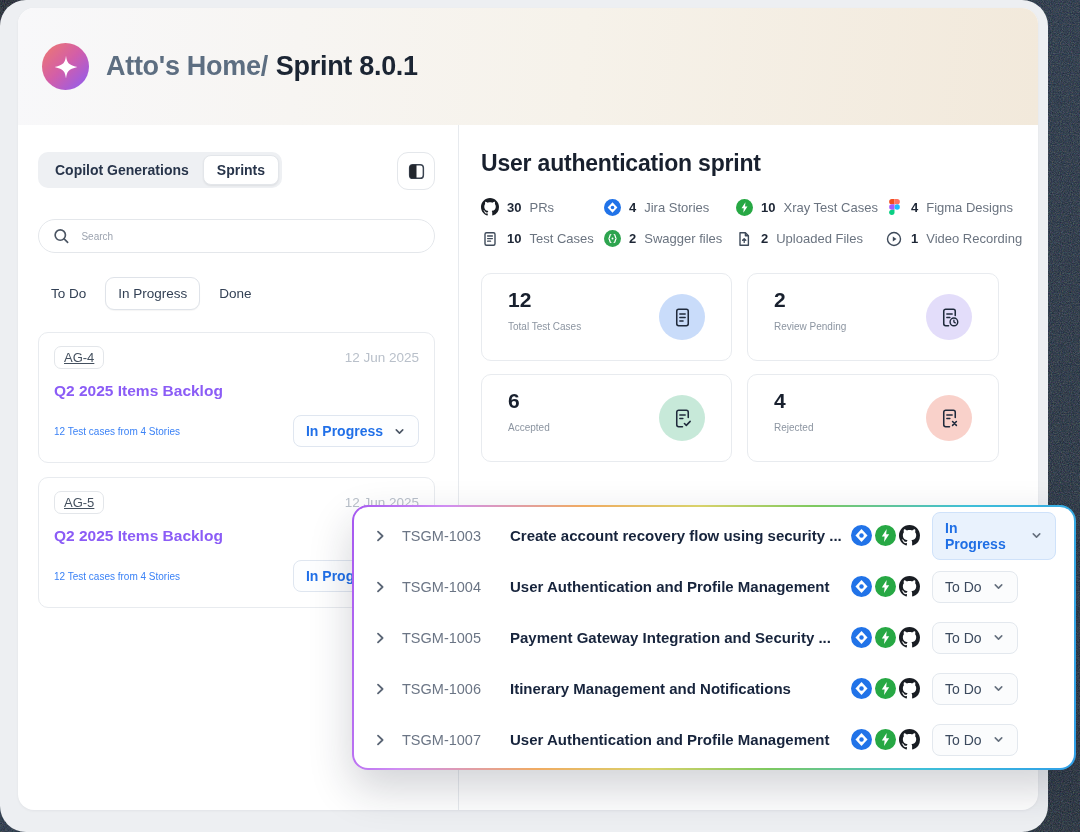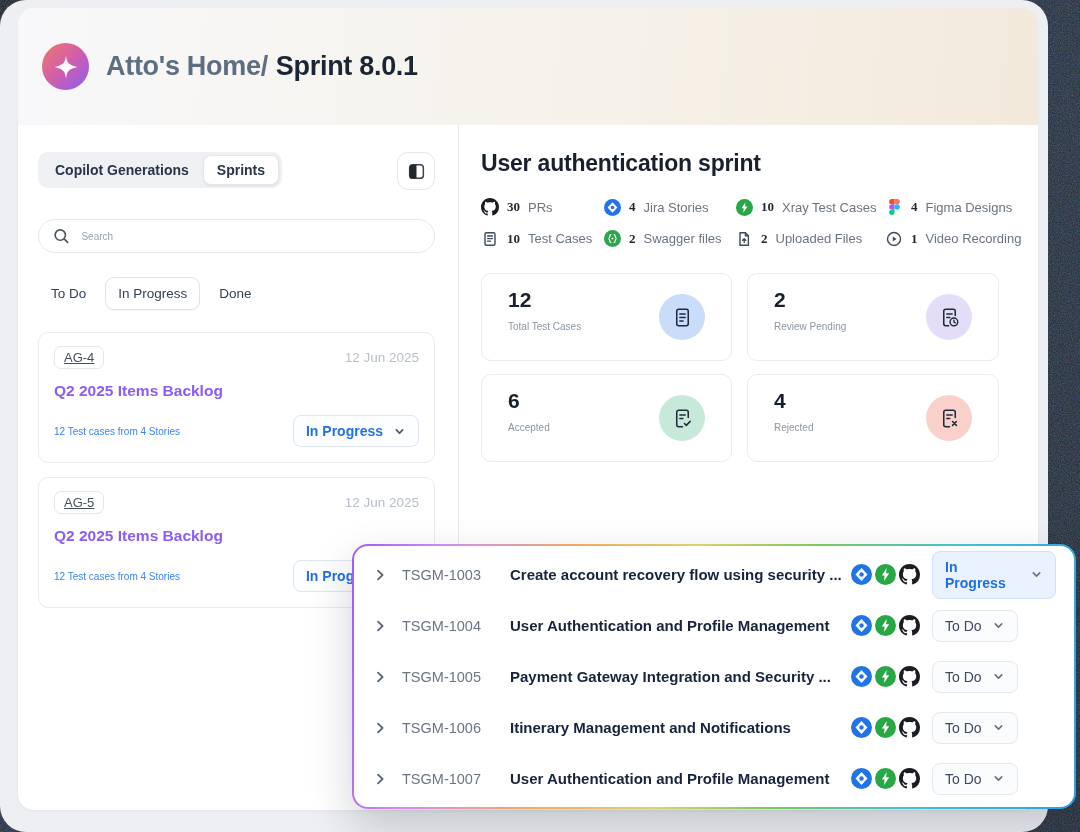--- a/index.html
+++ b/index.html
@@ -59,34 +59,34 @@
   .scard-bottom { margin-top:15px; display:flex; justify-content:space-between; align-items:center; }
   .scount { font-size:10px; color:#3b82f6; }
   .status-btn { display:inline-flex; align-items:center; gap:10px; border:1px solid #dfe6f0; background:#fdfeff;
     border-radius:8px; padding:7px 12px; font-size:14px; font-weight:600; color:#2170e8; cursor:pointer; }
   .status-btn .chev-d { color:#4b5665; display:flex; }
 
   
   .main-title { font-size:23px; font-weight:700; color:#18202e; letter-spacing:-.2px; }
   .stats { margin-top:21px; display:grid; grid-template-columns:122px 132px 150px auto; row-gap:14px; width:520px; }
   .stat { display:flex; align-items:center; gap:8px; font-size:13px; color:#6b7480; white-space:nowrap; }
-  .stat b { color:#1d2635; font-weight:700;font-family:Liberation Serif, serif; }
+  .stat b { color:#1d2635; font-weight:700; }
   .stat .si { display:flex; width:18px; justify-content:center; flex:0 0 auto; }
 
   .sumgrid { margin-top:26px; display:grid; grid-template-columns:251px 252px; gap:13px 15px; }
   .sumcard { border:1px solid #e8ebef; border-radius:10px; height:88px; padding:14px 26px; background:#fff;
     display:flex; justify-content:space-between; }
   .sumnum { font-size:21px; font-weight:700; color:#18202e; }
   .sumlabel { margin-top:9px; font-size:10px; color:#8c95a1; }
   .sumicon { align-self:center; width:46px; height:46px; border-radius:50%; display:flex; align-items:center; justify-content:center; }
 
   
   .overlay { position:absolute; left:352px; top:505px; width:724px; height:265px; border-radius:16px; padding:2px;
     z-index:5; box-shadow:0 18px 44px rgba(23,32,48,.20);
-    background:linear-gradient(100deg,#a557f0 0%,#cf8df3 12%,#f0ab62 30%,#d9d26a 45%,#7ec95f 60%,#3fbfd8 80%,#2f9fe8 100%);margin-top:39px; }
+    background:linear-gradient(100deg,#a557f0 0%,#cf8df3 12%,#f0ab62 30%,#d9d26a 45%,#7ec95f 60%,#3fbfd8 80%,#2f9fe8 100%); }
   .overlay-inner { background:#fff; border-radius:14px; height:100%; padding:3px 12px; display:flex; flex-direction:column; }
   .trow { display:flex; align-items:center; flex:1; padding:0 6px; }
   .trow .chev { width:18px; display:flex; flex:0 0 auto; cursor:pointer; }
   .tid { width:94px; margin-left:12px; font-size:14.5px; color:#6b7585; flex:0 0 auto; }
   .ttitle { flex:1; margin-left:14px; font-size:15px; font-weight:700; color:#17243c; white-space:nowrap; overflow:hidden; }
   .ticons { display:flex; align-items:center; margin-right:12px; flex:0 0 auto; }
   .ticons .ci { display:flex; margin-left:3px; }
   .tstatus { width:124px; flex:0 0 auto; }
   .sbtn { border:1px solid #e3e8ee; background:#fbfcfd; color:#3c4a5e; font-size:14px; font-weight:500;
     display:inline-flex; align-items:center; gap:10px; padding:7px 12px; border-radius:8px; cursor:pointer; }

